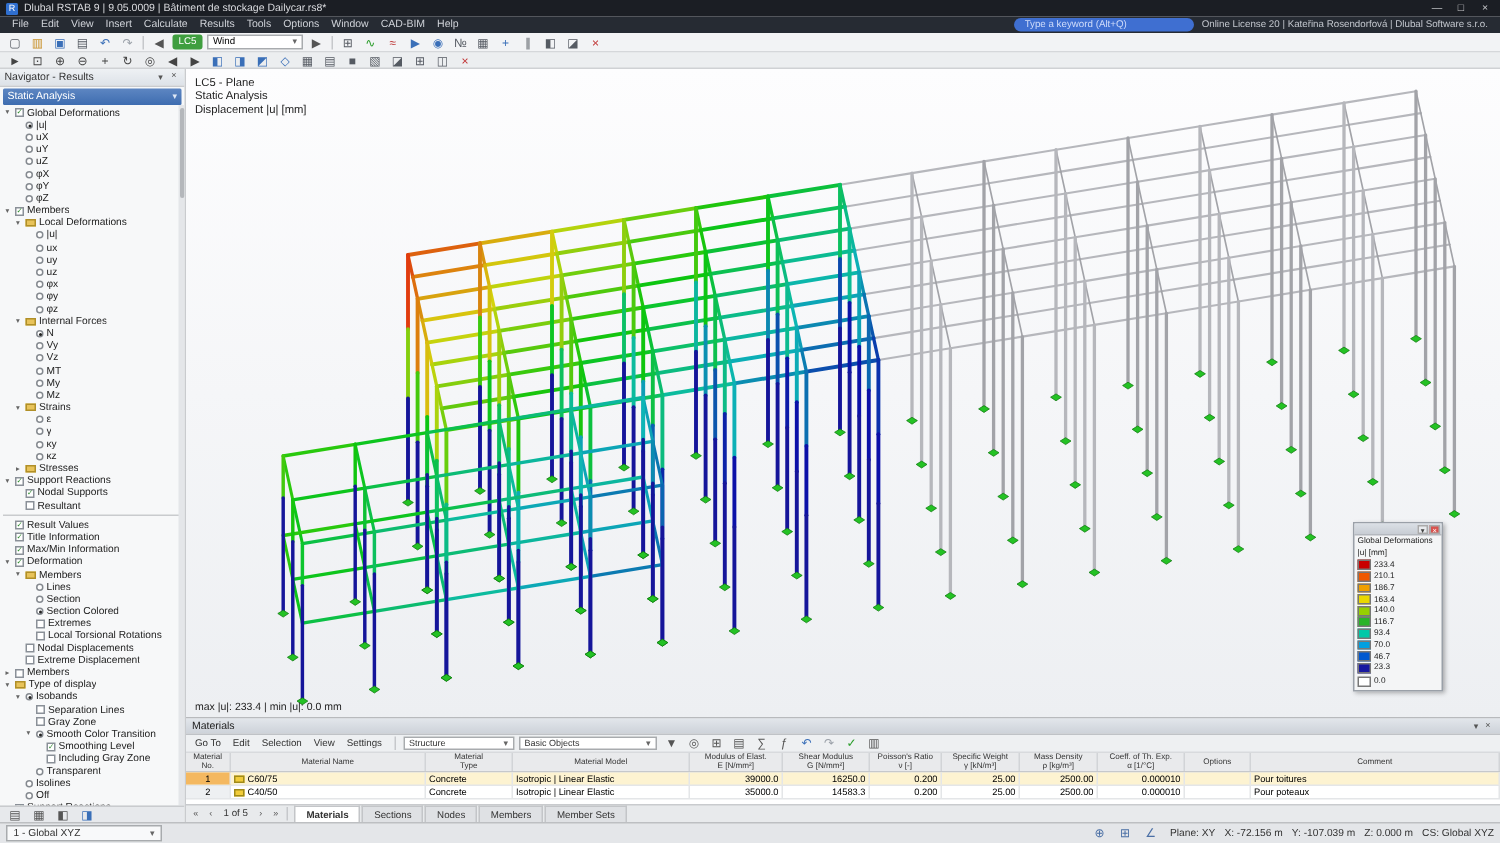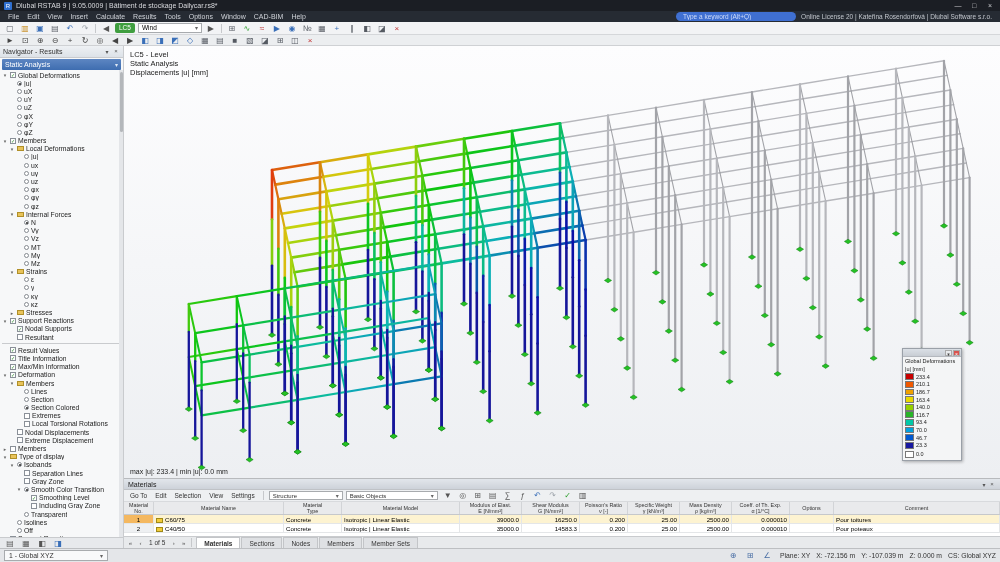--- a/index.html
+++ b/index.html
@@ -494,23 +494,23 @@
   <div class="nav-bottom" id="nav-bottom">
       <span class="tbicon" style="color: rgb(85, 85, 85);">▤</span>
       <span class="tbicon" style="color: rgb(85, 85, 85);">▦</span>
       <span class="tbicon" style="color: rgb(85, 85, 85);">◧</span>
       <span class="tbicon" style="color: rgb(58, 111, 184);">◨</span>
     </div>
 </div>
 
 <div class="viewport">
   <div class="vp-overlay">
-    <div>LC5 - Level</div>
+    <div>LC5 - Plane</div>
     <div>Static Analysis</div>
-    <div>Displacements |u| [mm]</div>
+    <div>Displacement |u| [mm]</div>
   </div>
   <svg id="struct-svg" viewBox="124 46 876 432" preserveAspectRatio="none">
       <line x1="560.0" y1="123.2" x2="608.0" y2="115.4" stroke="#b6b7bc" stroke-width="1.4" stroke-linecap="round"></line>
       <line x1="608.0" y1="115.4" x2="656.0" y2="107.6" stroke="#b6b7bc" stroke-width="1.4" stroke-linecap="round"></line>
       <line x1="656.0" y1="107.6" x2="704.0" y2="99.8" stroke="#b6b7bc" stroke-width="1.4" stroke-linecap="round"></line>
       <line x1="704.0" y1="99.8" x2="752.0" y2="92.0" stroke="#b6b7bc" stroke-width="1.4" stroke-linecap="round"></line>
       <line x1="752.0" y1="92.0" x2="800.0" y2="84.2" stroke="#b6b7bc" stroke-width="1.4" stroke-linecap="round"></line>
       <line x1="800.0" y1="84.2" x2="848.0" y2="76.4" stroke="#b6b7bc" stroke-width="1.4" stroke-linecap="round"></line>
       <line x1="848.0" y1="76.4" x2="896.0" y2="68.6" stroke="#b6b7bc" stroke-width="1.4" stroke-linecap="round"></line>
       <line x1="896.0" y1="68.6" x2="944.0" y2="60.8" stroke="#b6b7bc" stroke-width="1.4" stroke-linecap="round"></line>

